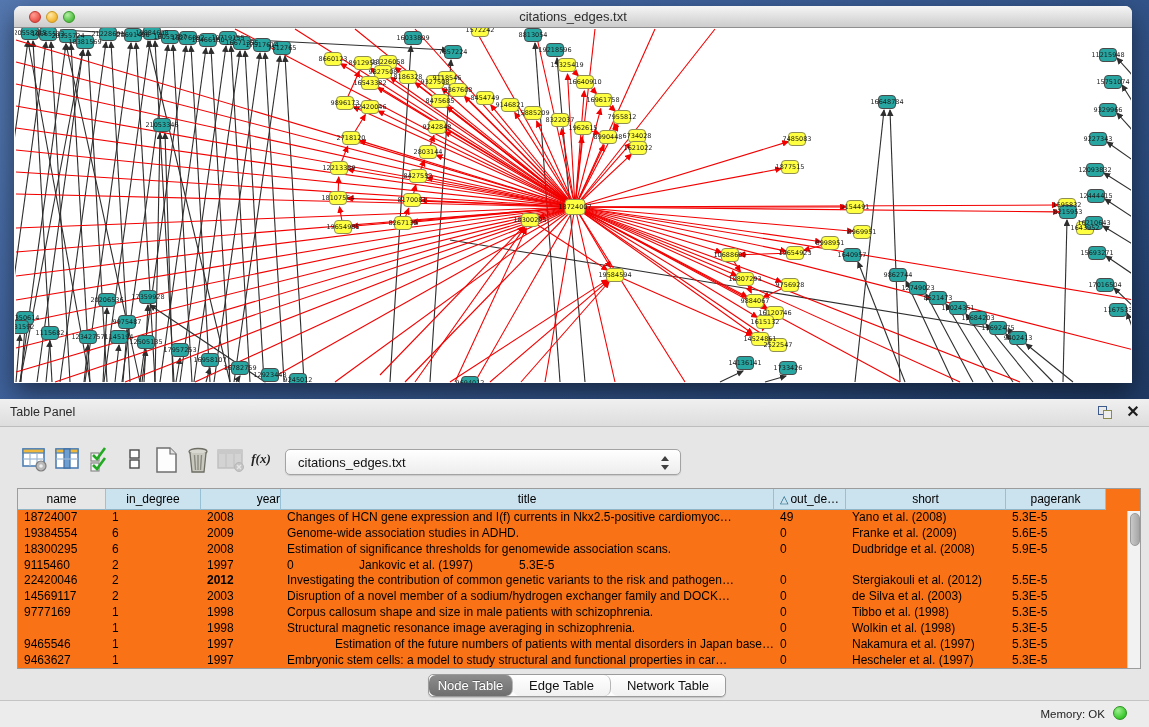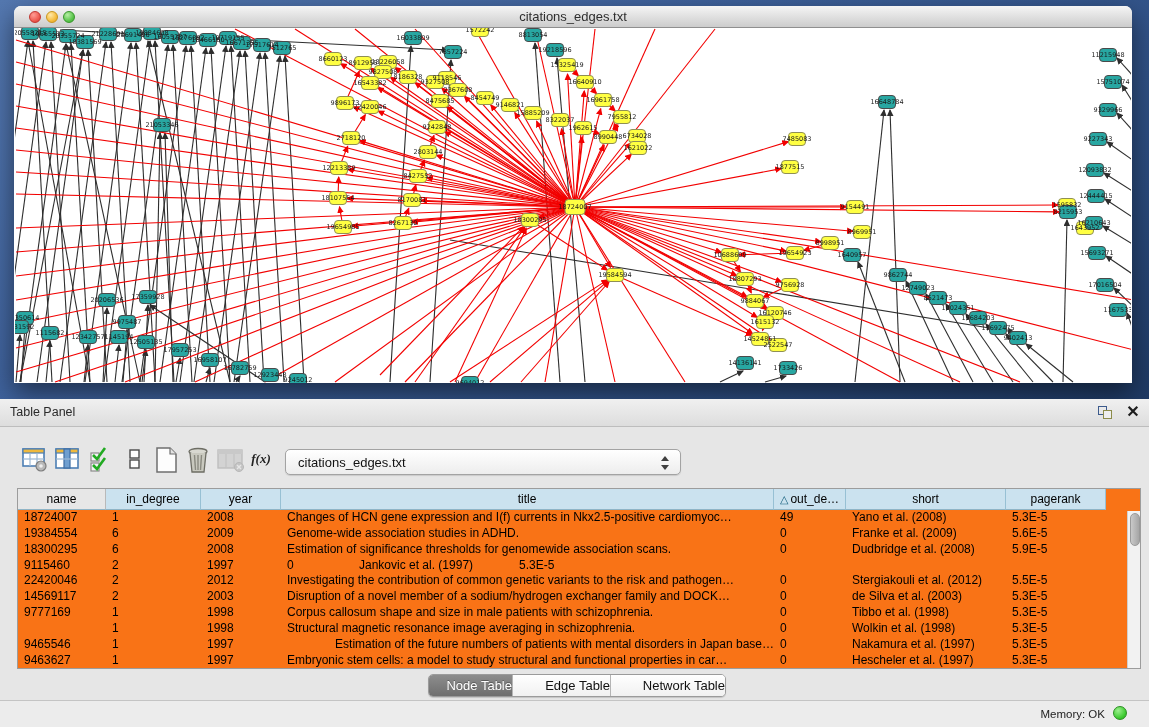--- a/index.html
+++ b/index.html
@@ -62,22 +62,22 @@
     overflow:hidden;white-space:nowrap;text-overflow:ellipsis;}
   .vscroll{position:absolute;left:1109px;top:22px;width:14px;height:158px;
     background:#f2f2f2;border-left:1px solid #cfcfcf;}
   .vthumb{position:absolute;left:1.5px;top:2px;width:10px;height:33px;border-radius:5px;
     background:linear-gradient(90deg,#c9c9c9,#a6a6a6);border:1px solid #9a9a9a;}
 
   
   .tabbar{position:absolute;left:428px;top:674px;height:23px;display:flex;
     border:1px solid #9b9b9b;border-radius:5px;overflow:hidden;background:#fdfdfd;
     box-shadow:0 1px 1px rgba(0,0,0,.15);}
-  .tab{height:21px;line-height:21px;font-size:13px;color:#111;text-align:right;
-    border-right:1px solid #b5b5b5;background:linear-gradient(#ffffff,#f1f1f1);}
+  .tab{height:21px;line-height:21px;font-size:13px;color:#111;text-align:center;
+    border-right:1px solid #b5b5b5;background:linear-gradient(#ffffff,#f1f1f1);border-radius:7px;}
   .tab:last-child{border-right:none;}
   .tab.active{background:linear-gradient(#8d8d8d,#6e6e6e);color:#fff;
     text-shadow:0 -1px 0 rgba(0,0,0,.3);}
 
   
   .statusbar{position:absolute;left:0;top:700px;width:1149px;height:27px;
     background:#ececec;border-top:1px solid #c4c4c4;}
   .memory-label{position:absolute;right:44px;top:7px;font-size:11.5px;color:#222;}
   .memory-dot{position:absolute;right:22px;top:5px;width:14px;height:14px;border-radius:50%;
     background:radial-gradient(circle at 35% 30%,#9cf08e,#3ecb31 65%,#28a01e);border:1px solid #2a8f21;}
@@ -601,21 +601,21 @@
     <span class="combo-stepper">
         <span class="up"></span>
         <span class="dn"></span>
       </span>
   </div>
 
   <div class="table-frame">
     <div class="thead" id="thead">
         <div class="th gray" style="width: 88px;">name</div>
         <div class="th" style="width: 95px;">in_degree</div>
-        <div class="th" style="width: 80px;">year</div>
+        <div class="th" style="width: 80px; text-align: right;">year</div>
         <div class="th" style="width: 493px;">title</div>
         <div class="th" style="width: 72px;"><span class="sort-tri">△</span>out_de…</div>
         <div class="th" style="width: 160px;">short</div>
         <div class="th" style="width: 100px;">pagerank</div>
       </div>
     <div class="tbody" id="tbody">
         <div class="tr">
           <div class="td" style="width: 88px;">18724007</div>
           <div class="td" style="width: 95px;">1</div>
           <div class="td" style="width: 80px;">2008</div>
@@ -646,21 +646,21 @@
           <div class="td" style="width: 88px;">9115460</div>
           <div class="td" style="width: 95px;">2</div>
           <div class="td" style="width: 80px;">1997</div>
           <div class="td" style="width: 72px;">0</div>
           <div class="td" style="width: 160px;">Jankovic et al. (1997)</div>
           <div class="td" style="width: 100px;">5.3E-5</div>
         </div>
         <div class="tr">
           <div class="td" style="width: 88px;">22420046</div>
           <div class="td" style="width: 95px;">2</div>
-          <div class="td" style="width: 80px;">2012</div>
+          <div class="td" style="width: 80px; font-weight: bold;">2012</div>
           <div class="td" style="width: 493px;">Investigating the contribution of common genetic variants to the risk and pathogen…</div>
           <div class="td" style="width: 72px;">0</div>
           <div class="td" style="width: 160px;">Stergiakouli et al. (2012)</div>
           <div class="td" style="width: 100px;">5.5E-5</div>
         </div>
         <div class="tr">
           <div class="td" style="width: 88px;">14569117</div>
           <div class="td" style="width: 95px;">2</div>
           <div class="td" style="width: 80px;">2003</div>
           <div class="td" style="width: 493px;">Disruption of a novel member of a sodium/hydrogen exchanger family and DOCK…</div>

